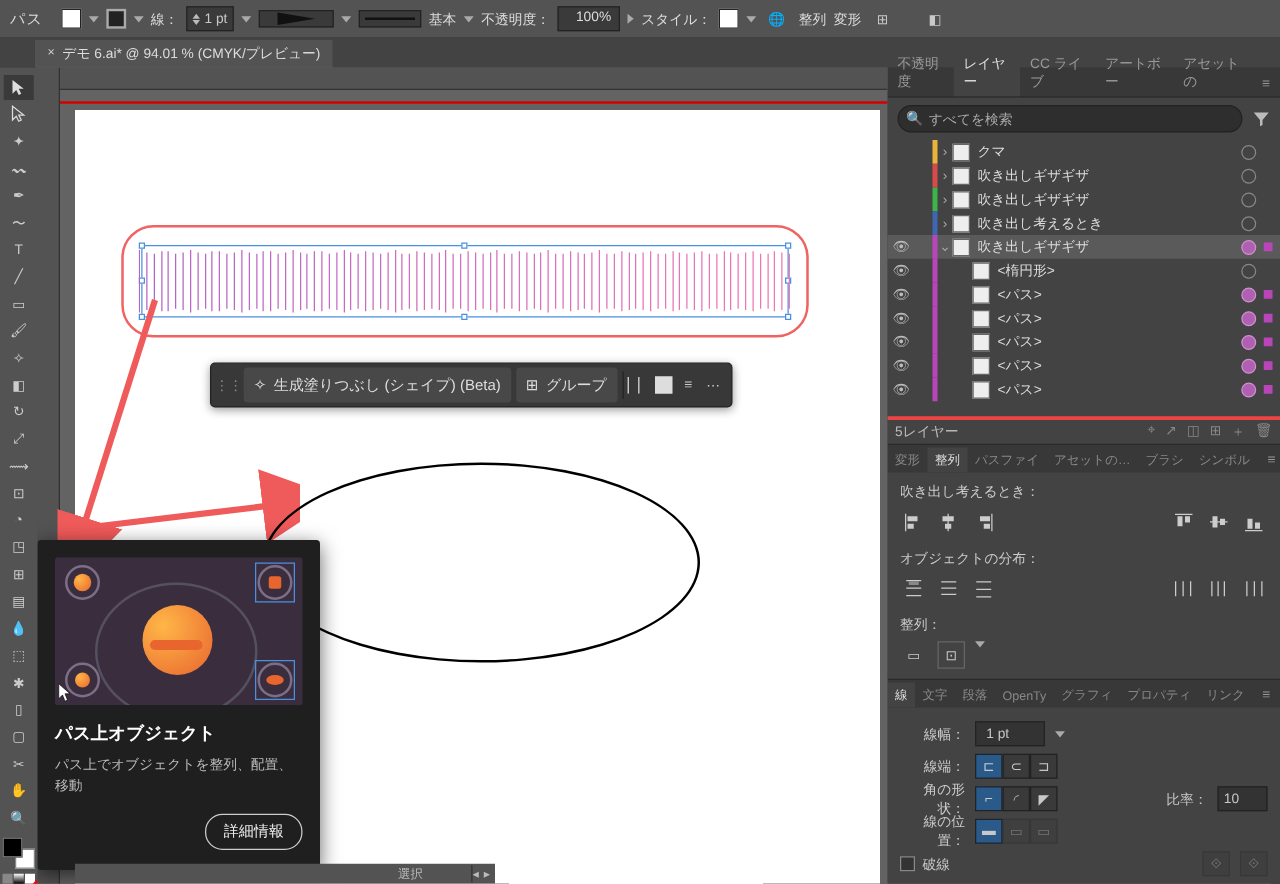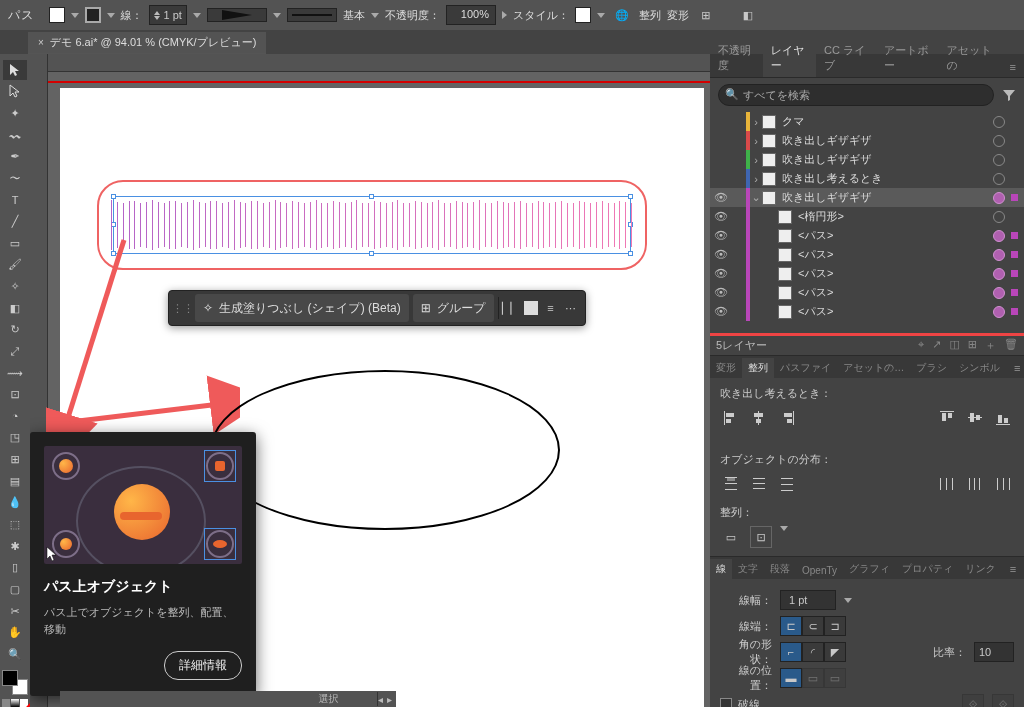--- a/index.html
+++ b/index.html
@@ -632,21 +632,21 @@
               </div>
           <div class="ai">
                 <svg viewBox="0 0 16 16">
                   <rect x="1" y="14" width="14" height="1" fill="#ccc"></rect>
                   <rect x="3" y="5" width="4" height="8" fill="#ccc"></rect>
                   <rect x="9" y="8" width="4" height="5" fill="#ccc"></rect>
                 </svg>
               </div>
           </div>
         </div>
-        <div class="pg-label" style="margin-top:23px;">オブジェクトの分布：</div>
+        <div class="pg-label" style="margin-top:10px;">オブジェクトの分布：</div>
         <div class="align-row sp">
           <div style="display:flex;gap:6px;">
           <div class="ai">
                 <svg viewBox="0 0 16 16">
                   <rect x="2" y="1" width="12" height="1" fill="#ccc"></rect>
                   <rect x="2" y="7" width="12" height="1" fill="#ccc"></rect>
                   <rect x="2" y="13" width="12" height="1" fill="#ccc"></rect>
                   <rect x="4" y="2" width="8" height="3" fill="#888"></rect>
                 </svg>
               </div>

